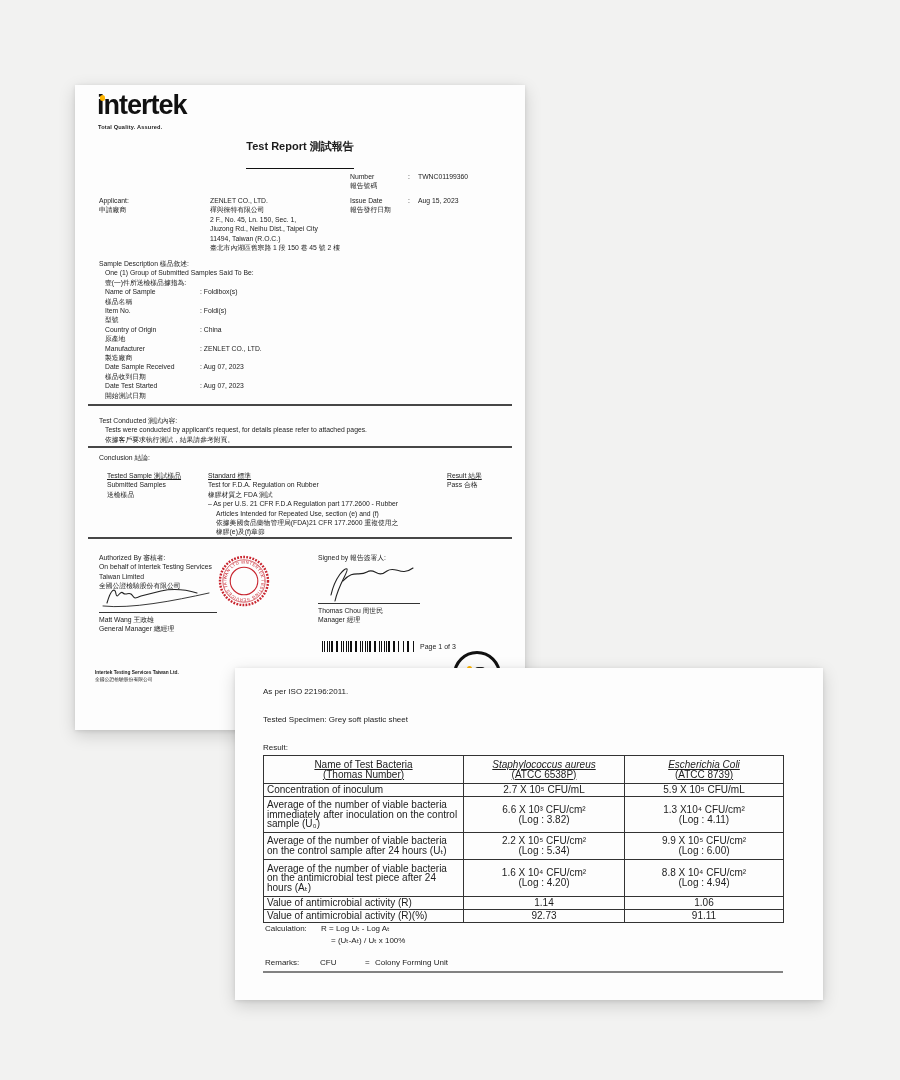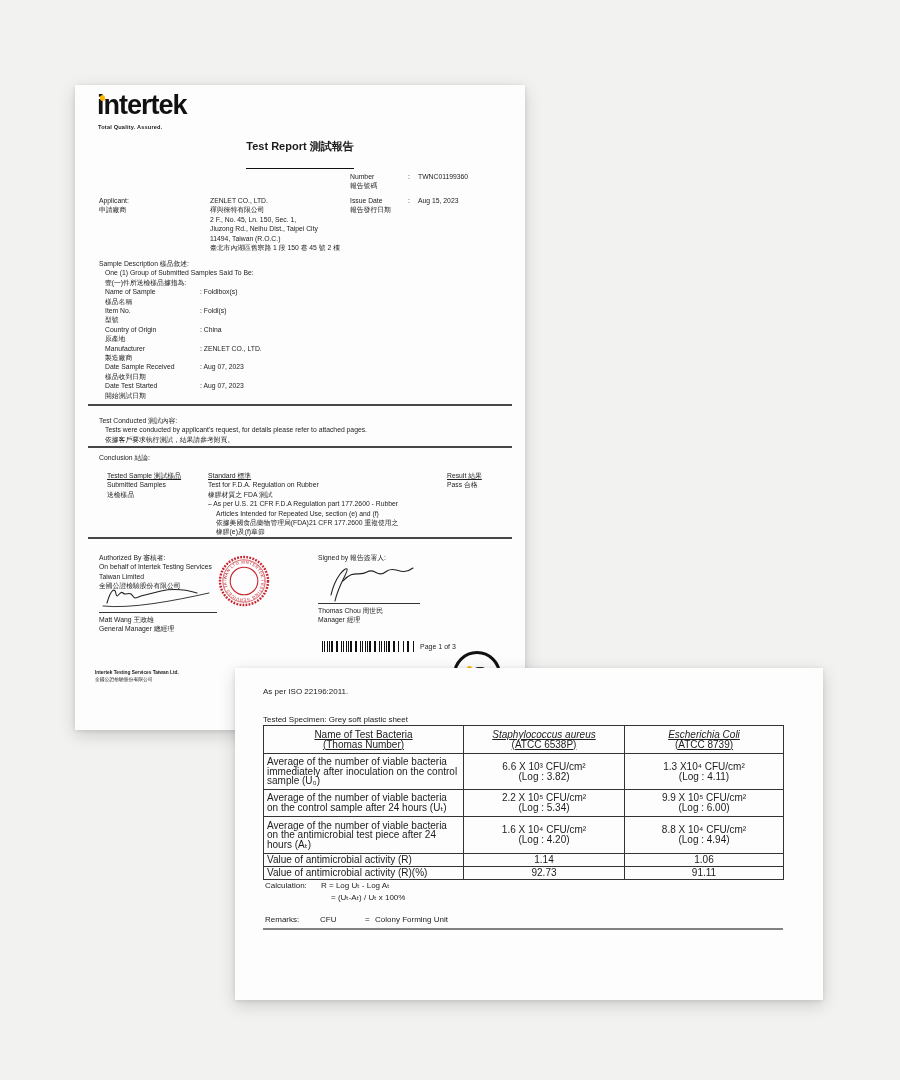--- a/index.html
+++ b/index.html
@@ -246,20 +246,21 @@
     <div>8F., No. 4</div>
     <div>Taipei, 11</div>
     <div>114690 台</div>
   </div>
 </div>
 
 <div class="page" id="page2">
   <div class="p2-body">
     <div class="p2-line1">As per ISO 22196:2011.</div>
     <div class="p2-line2">Tested Specimen: Grey soft plastic sheet</div>
+    <div class="p2-line3">Result:</div>
 
     <table class="result">
       <colgroup>
           <col class="c1">
           <col class="c2">
           <col class="c3">
         </colgroup>
       <tbody>
           <tr class="hrow">
         <th class="cell-c">
@@ -268,20 +269,25 @@
         </th>
         <th class="cell-c">
           <div class="u i">Staphylococcus aureus</div>
           <div class="u">(ATCC 6538P)</div>
         </th>
         <th class="cell-c">
           <div class="u i">Escherichia Coli</div>
           <div class="u">(ATCC 8739)</div>
         </th>
       </tr>
+      <tr class="r1">
+        <td class="cell-l">Concentration of inoculum</td>
+        <td class="cell-c pre">2.7 X 10⁵ CFU/mL</td>
+        <td class="cell-c pre">5.9 X 10⁵ CFU/mL</td>
+      </tr>
       <tr class="r2">
         <td class="cell-l">Average of the number of viable bacteria immediately after inoculation on the control sample (U₀)</td>
         <td class="cell-c pre">6.6 X 10³ CFU/cm²
 (Log : 3.82)</td>
         <td class="cell-c pre">1.3  X10⁴ CFU/cm²
 (Log : 4.11)</td>
       </tr>
       <tr class="r3">
         <td class="cell-l">Average of the number of viable bacteria on the control sample after 24 hours (Uₜ)</td>
         <td class="cell-c pre">2.2 X 10⁵ CFU/cm²

